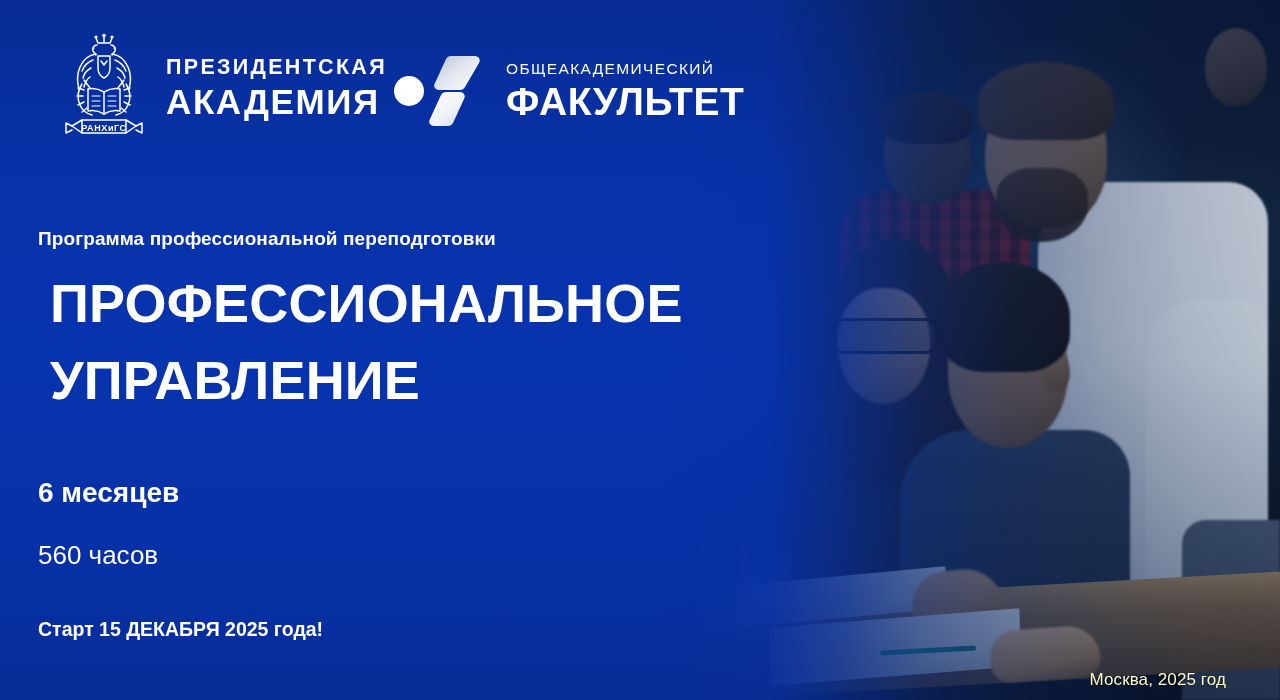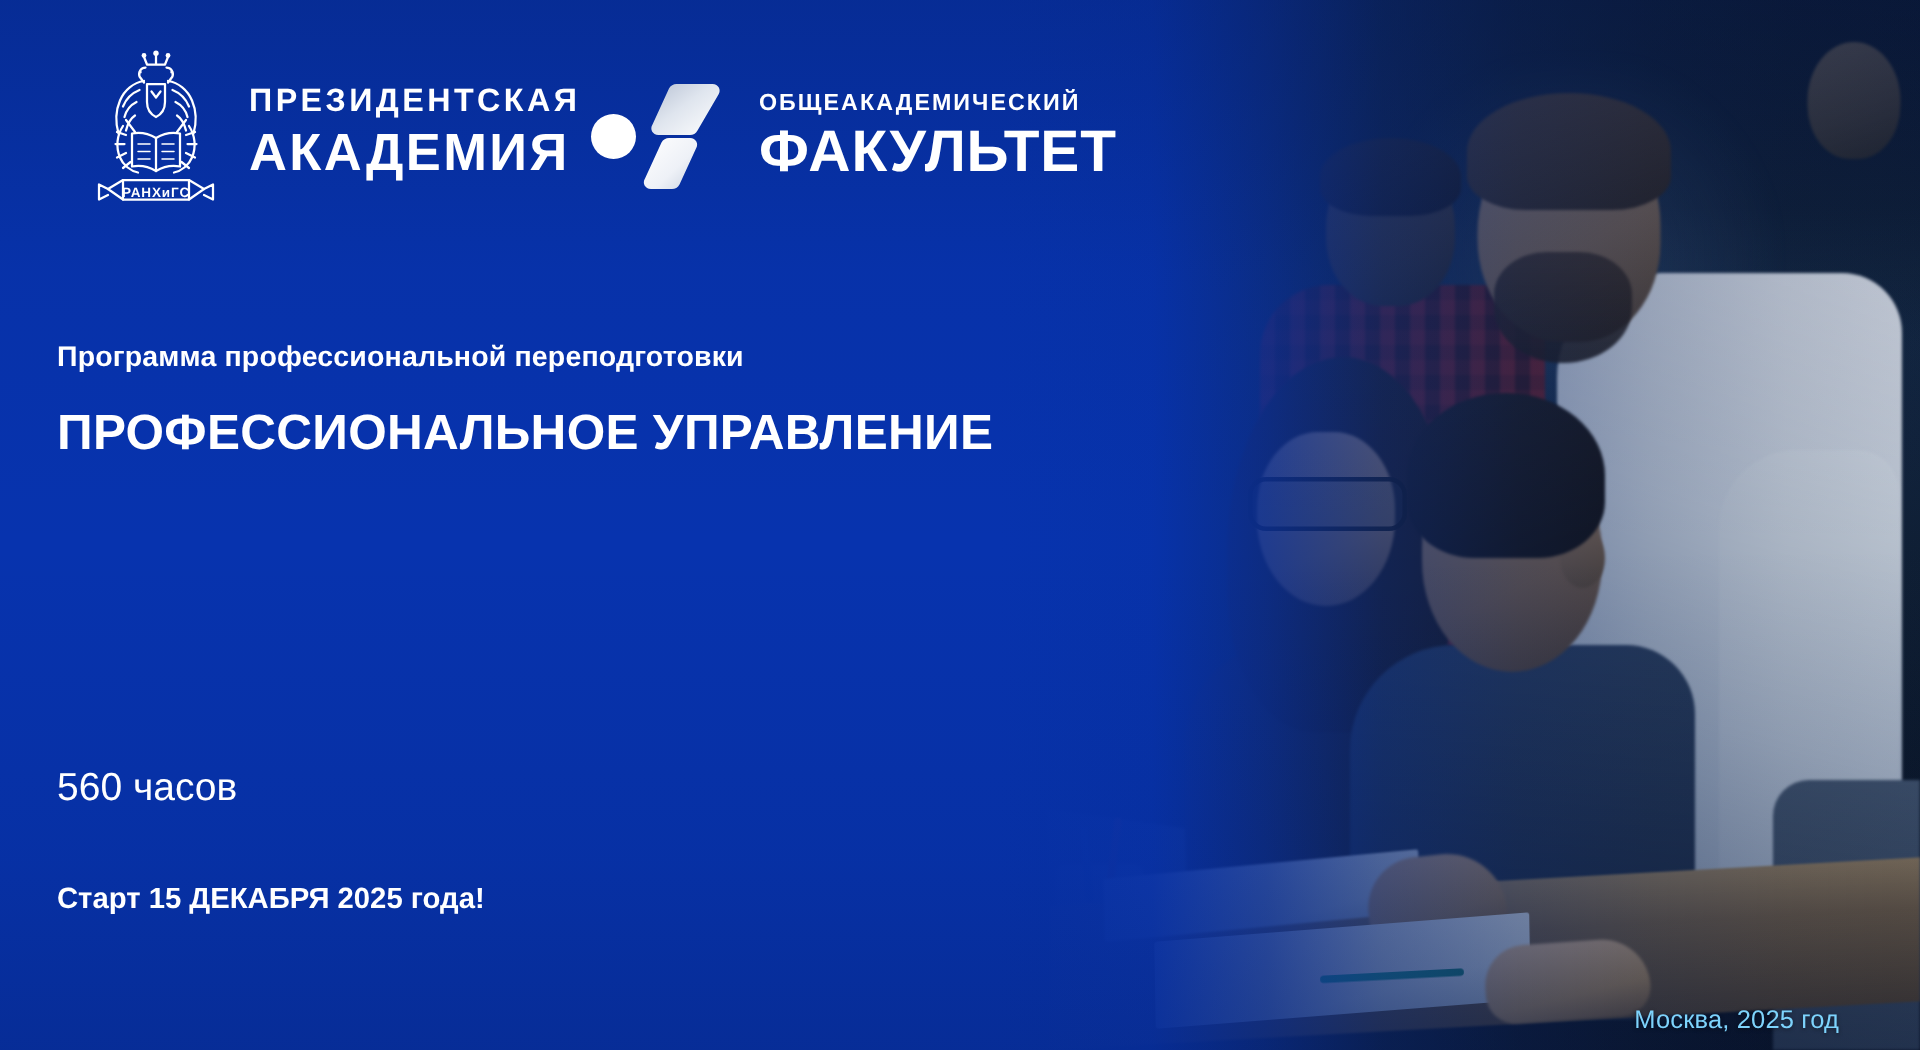--- a/index.html
+++ b/index.html
@@ -298,21 +298,21 @@
   }
   .faculty-mark { width: 97px; height: 82px; display: block; }
   .faculty-words {
     display: flex;
     flex-direction: column;
     line-height: 1;
     color: #ffffff;
   }
   .faculty-words .w1 {
     font-size: 15.5px;
-    font-weight: 700;
+    font-weight: 400;
     letter-spacing: 1.35px;
   }
   .faculty-words .w2 {
     font-size: 39px;
     font-weight: 700;
     letter-spacing: .6px;
     margin-top: 5px;
   }
 
   
@@ -324,25 +324,25 @@
     color: #ffffff;
   }
   .kicker {
     font-size: 19px;
     font-weight: 700;
     letter-spacing: .1px;
     line-height: 1.12;
     margin: 0 0 16px 0;
   }
   .headline {
-    font-size: 33px;
+    font-size: 54px;
     font-weight: 700;
     letter-spacing: .2px;
     line-height: 1.42;
-    margin: 0;
+    margin: 12px;
     text-transform: uppercase;
   }
   .headline .hl-line { display: block; }
 
   
   .facts {
     position: absolute;
     left: 38px;
     top: 478px;
     color: #ffffff;
@@ -364,21 +364,21 @@
     font-weight: 700;
     line-height: 1.1;
     margin: 50px 0 0 0;
   }
 
   
   .footer-caption {
     position: absolute;
     right: 54px;
     bottom: 10px;
-    color: #7dd3fc;
+    color: #fef9c3;
     font-size: 17px;
     font-weight: 400;
     letter-spacing: .1px;
     text-shadow: 0 1px 3px rgba(0,0,0,.45);
   }
 </style>
 </head>
 <body>
 
 <div class="slide">
@@ -501,19 +501,20 @@
   </div>
 
   <div class="titles">
     <p class="kicker">Программа профессиональной переподготовки</p>
     <h1 class="headline">
       <span class="hl-line">ПРОФЕССИОНАЛЬНОЕ УПРАВЛЕНИЕ</span>
     </h1>
   </div>
 
   <div class="facts">
+    <p class="fact-duration">6 месяцев</p>
     <p class="fact-hours">560 часов</p>
     <p class="fact-start">Старт 15 ДЕКАБРЯ 2025 года!</p>
   </div>
 
   <div class="footer-caption">Москва, 2025 год</div>
 
 </div>
 
 </body></html>

